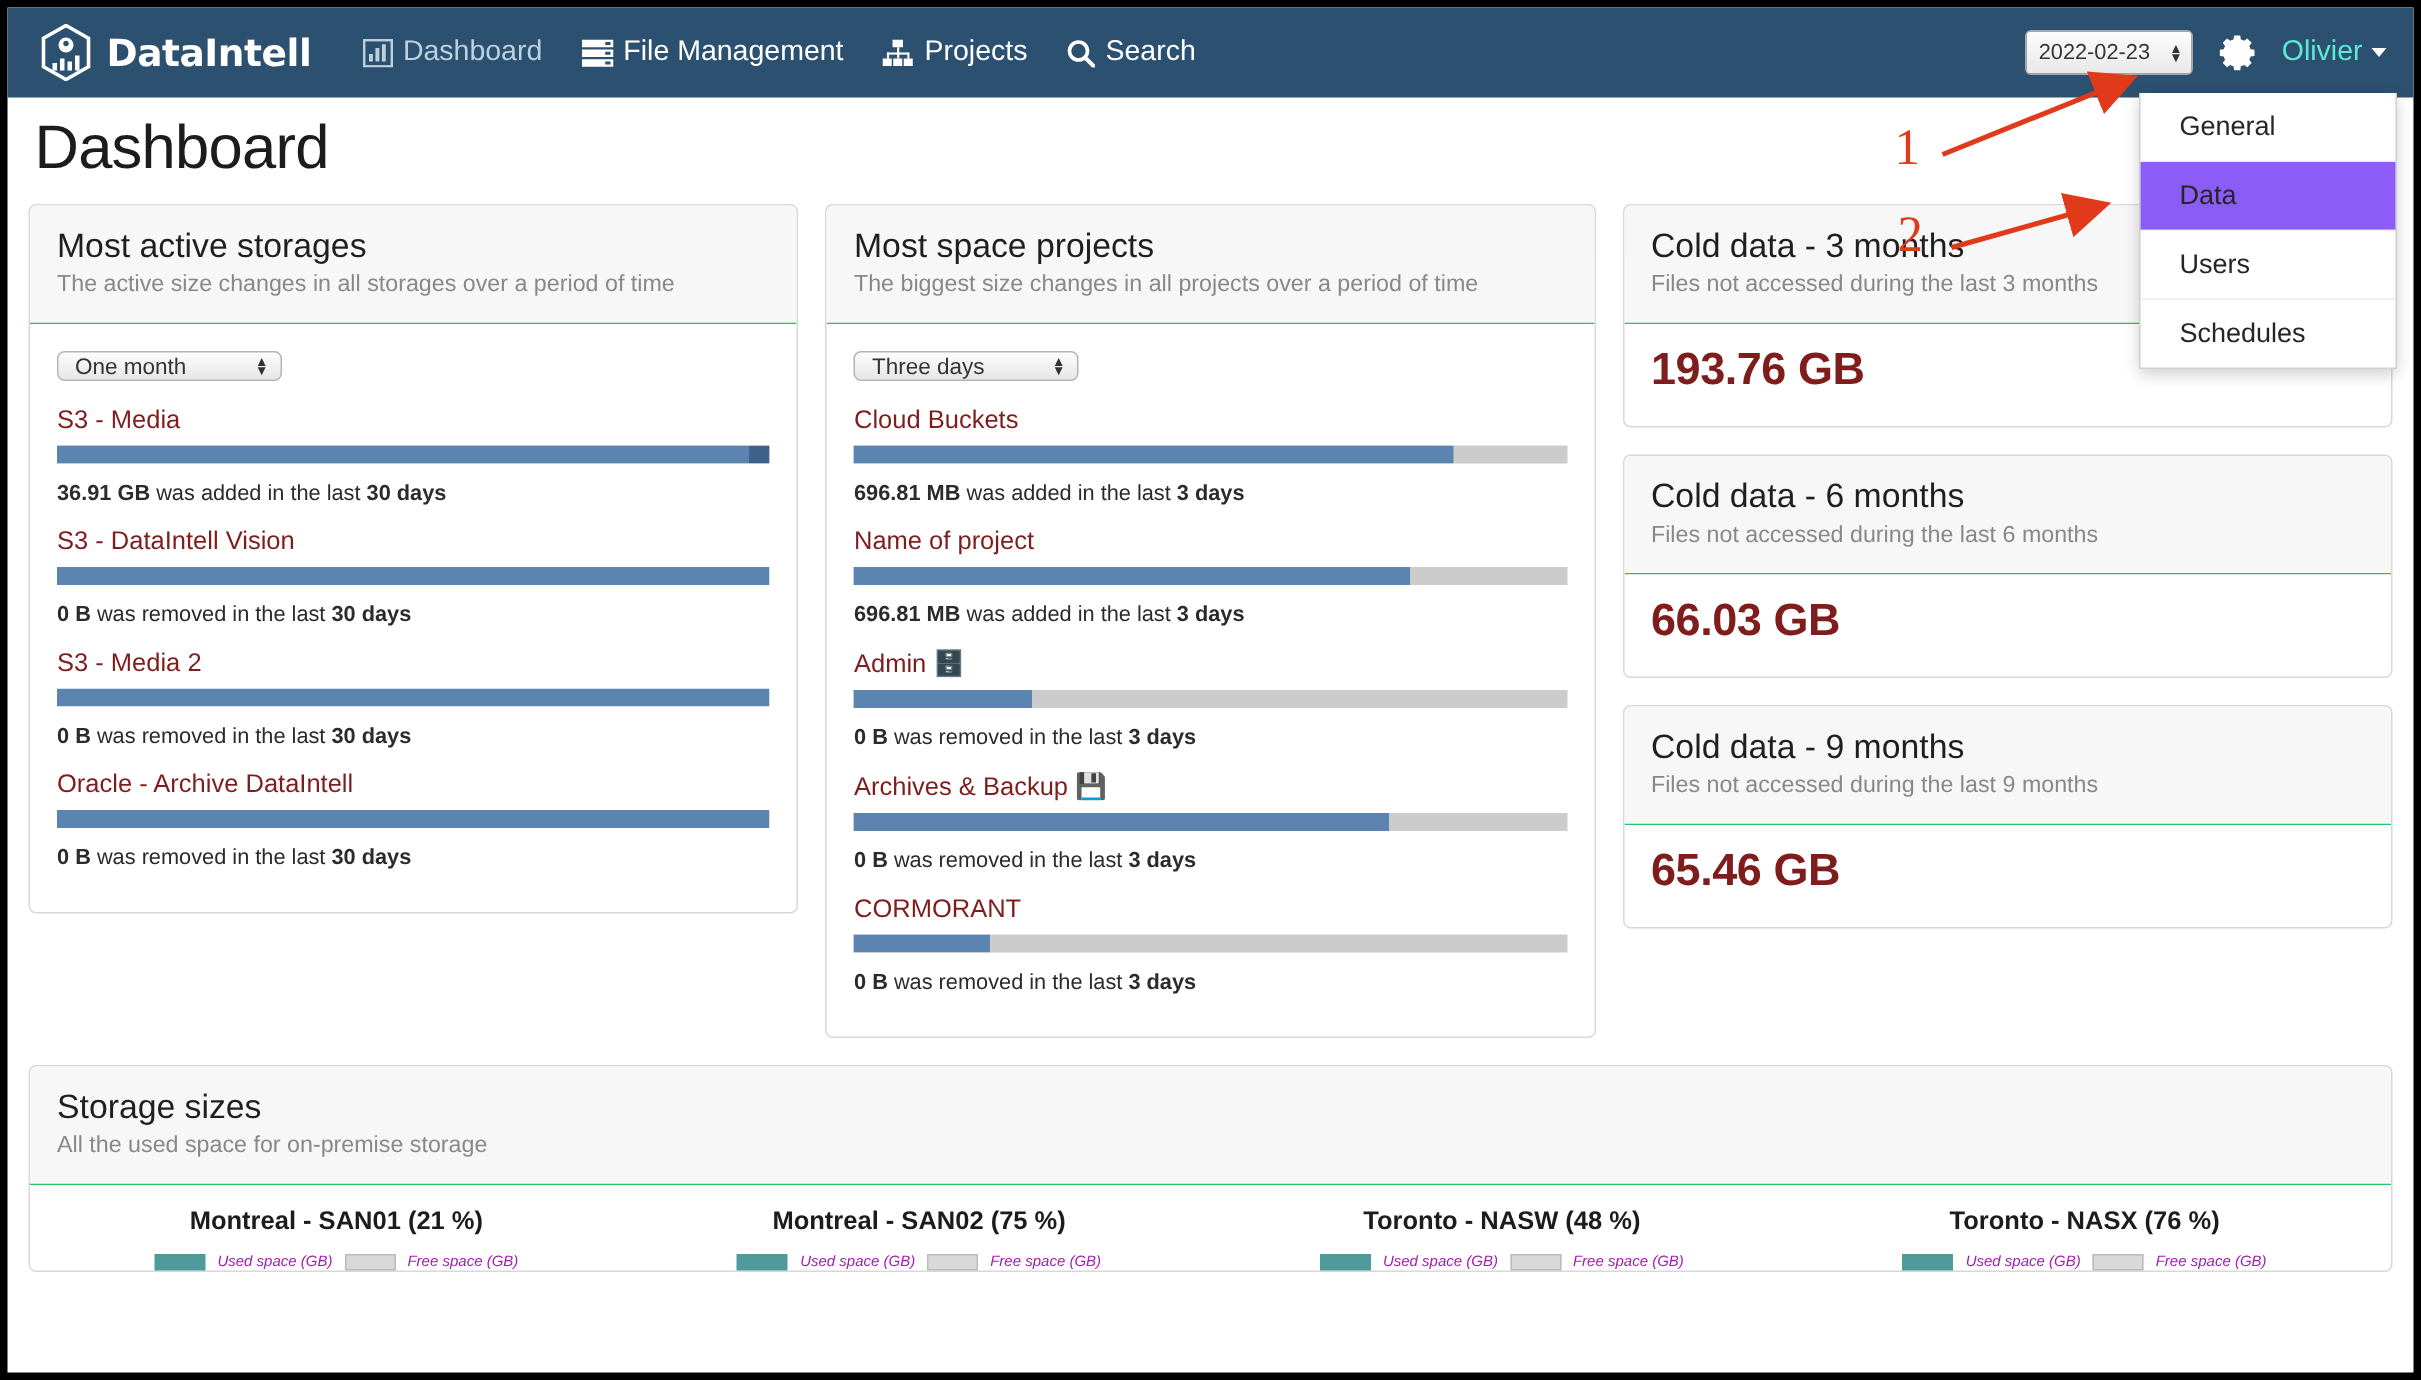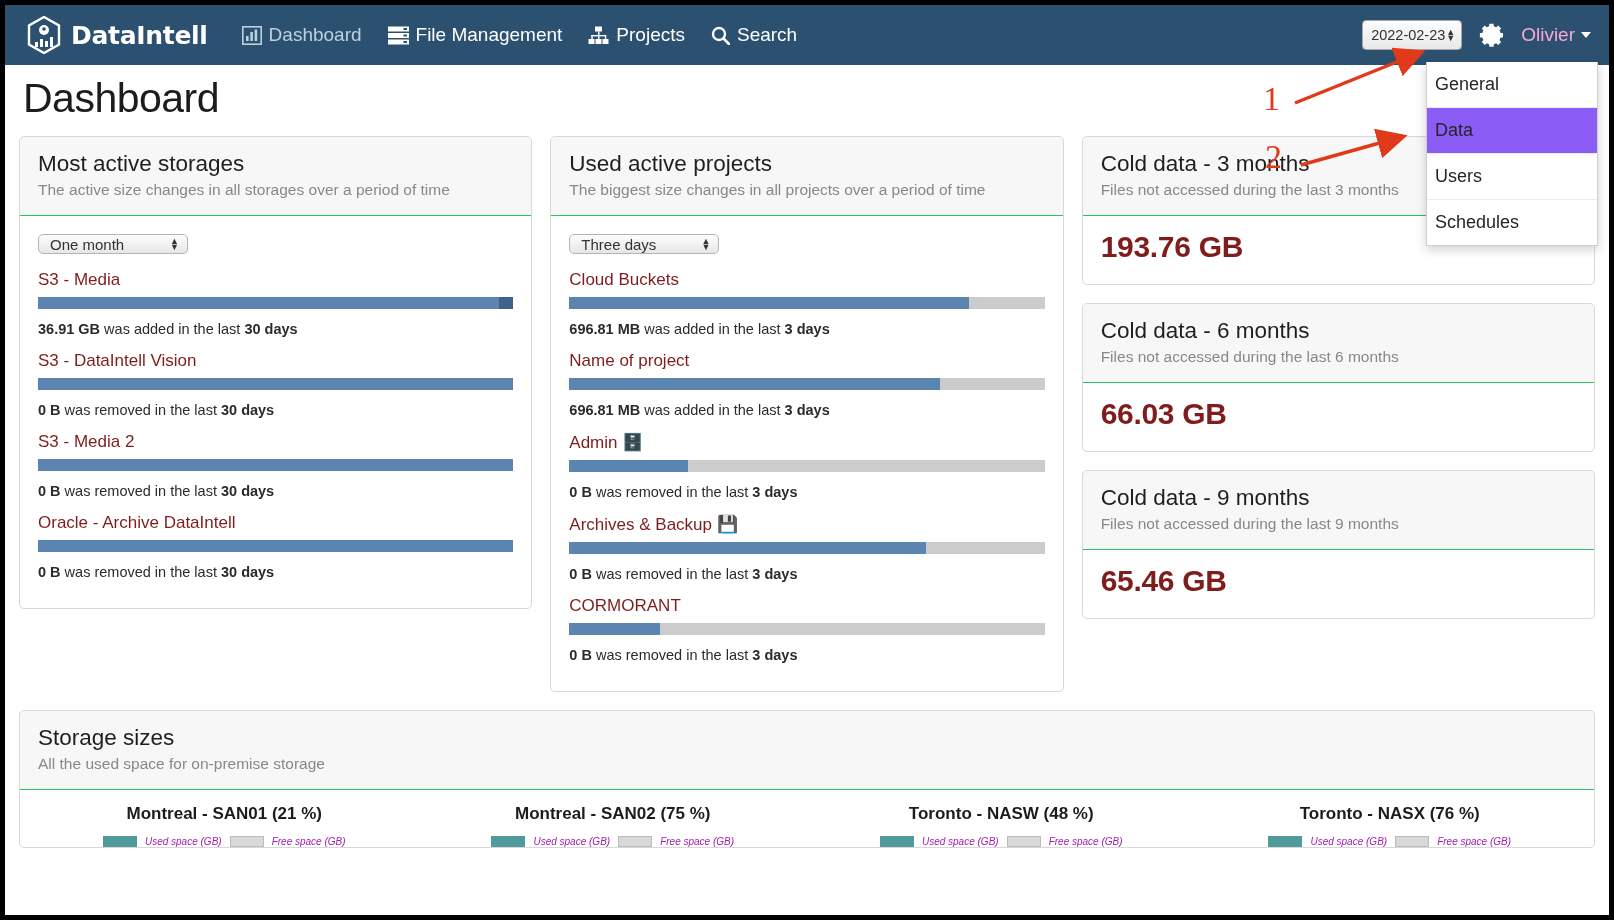--- a/index.html
+++ b/index.html
@@ -52,21 +52,21 @@
   }
   .nav-link.active { color: #bcd0e0; }
   .nav-link.white { color: #ffffff; }
   .nav-icon { display: inline-flex; align-items: center; }
 
   .nav-right {
     margin-left: auto;
     display: flex; align-items: center; gap: 16px;
   }
   .date-select {
-    width: 100px; height: 30px;
+    width: 112px; height: 30px;
     background: linear-gradient(#fdfdfd, #e8e8e8);
     border: 1px solid #aaa;
     border-radius: 4px;
     display: flex; align-items: center;
     padding: 0 6px 0 8px;
     font-size: 14.5px;
     color: #333;
     position: relative;
     cursor: pointer;
     justify-content: center;
@@ -75,21 +75,21 @@
     margin-left: auto;
     display: flex; flex-direction: column;
     line-height: 6px; font-size: 9px; color: #333;
   }
   .gear {
     color: #ffffff; font-size: 25px; cursor: pointer;
     display: inline-flex; align-items: center;
     position: relative; z-index: 6;
   }
   .user-menu {
-    color: #f9a8d4; font-size: 19px; cursor: pointer;
+    color: #5eead4; font-size: 19px; cursor: pointer;
     display: flex; align-items: center; gap: 6px;
   }
   .caret {
     width: 0; height: 0;
     border-left: 5px solid transparent;
     border-right: 5px solid transparent;
     border-top: 6px solid #fff;
     display: inline-block;
   }
 
@@ -98,21 +98,21 @@
     position: absolute;
     top: 57px; right: 11px;
     width: 172px;
     background: #ffffff;
     border: 1px solid #cfcfcf;
     border-top: none;
     box-shadow: 0 4px 10px rgba(0,0,0,.18);
     z-index: 40;
   }
   .dropdown-item {
-    padding: 12px 0 12px 8px;
+    padding: 12px 0 12px 26px;
     font-size: 18px;
     color: #262626;
     cursor: pointer;
     border-bottom: 1px solid #ececec;
   }
   .dropdown-item:last-child { border-bottom: none; }
   .dropdown-item.hovered {
     background: #8b5cf6;
   }
 
@@ -425,21 +425,21 @@
                   <div class="item-note"><b>0 B</b> was removed in the last <b>30 days</b></div>
                 </div>
               </div>
           </div>
         </div>
       </div>
 
       <div class="col">
         <div class="card">
           <div class="card-head">
-            <div class="card-title">Used active projects</div>
+            <div class="card-title">Most space projects</div>
             <div class="card-sub">The biggest size changes in all projects over a period of time</div>
           </div>
           <div class="card-body">
             <div class="period-select">
               <span>Three days</span>
               <span class="stepper">
                   <span>▲</span>
                   <span>▼</span>
                 </span>
             </div>

